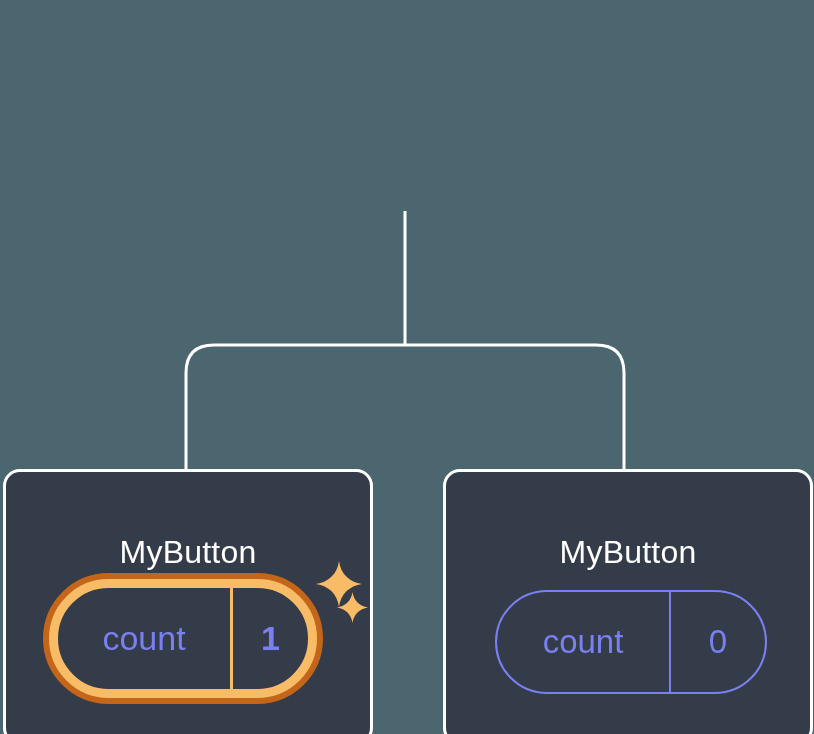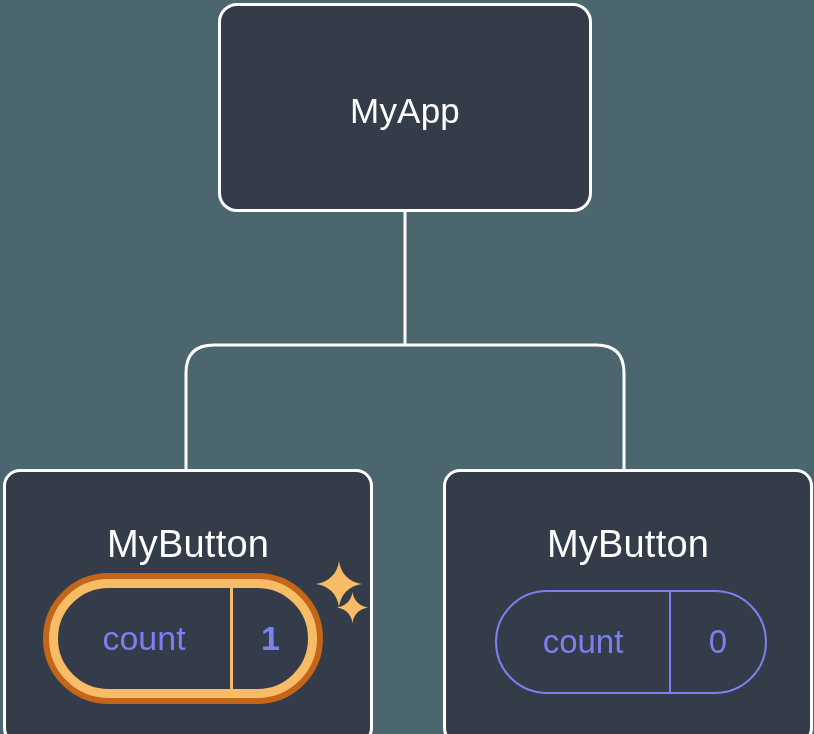--- a/index.html
+++ b/index.html
@@ -65,22 +65,22 @@
     letter-spacing: 0.2px;
     white-space: nowrap;
   }
   .root .node-title {
     top: 85px;
     font-size: 35px;
     line-height: 40px;
   }
   .child-left .node-title,
   .child-right .node-title {
-    top: 54px;
-    font-size: 38px;
+    top: 62px;
+    font-size: 32px;
     line-height: 36px;
   }
 
   
   .state-pill {
     position: absolute;
     box-sizing: border-box;
     display: flex;
     align-items: stretch;
     border-radius: 999px;
@@ -190,23 +190,20 @@
 
 <div id="stage">
 
   <svg id="connectors" viewBox="0 0 814 734">
 
     <path d="M405 211 L405 345" fill="none" stroke="#ffffff" stroke-width="3"></path>
 
     <path d="M186 469 L186 373 Q186 345 214 345 L596 345 Q624 345 624 373 L624 469" fill="none" stroke="#ffffff" stroke-width="3" stroke-linecap="butt"></path>
   </svg>
 
-  <div class="node-card root">
-    <div class="node-title">MyApp</div>
-  </div>
 
   <div class="node-card child-left">
     <div class="node-title">MyButton</div>
   </div>
 
   <div class="pill-highlight-wrap">
     <div class="pill-outer-ring"></div>
     <div class="pill-inner-ring"></div>
     <div class="pill-highlight-content">
       <div class="pill-key">count</div>

